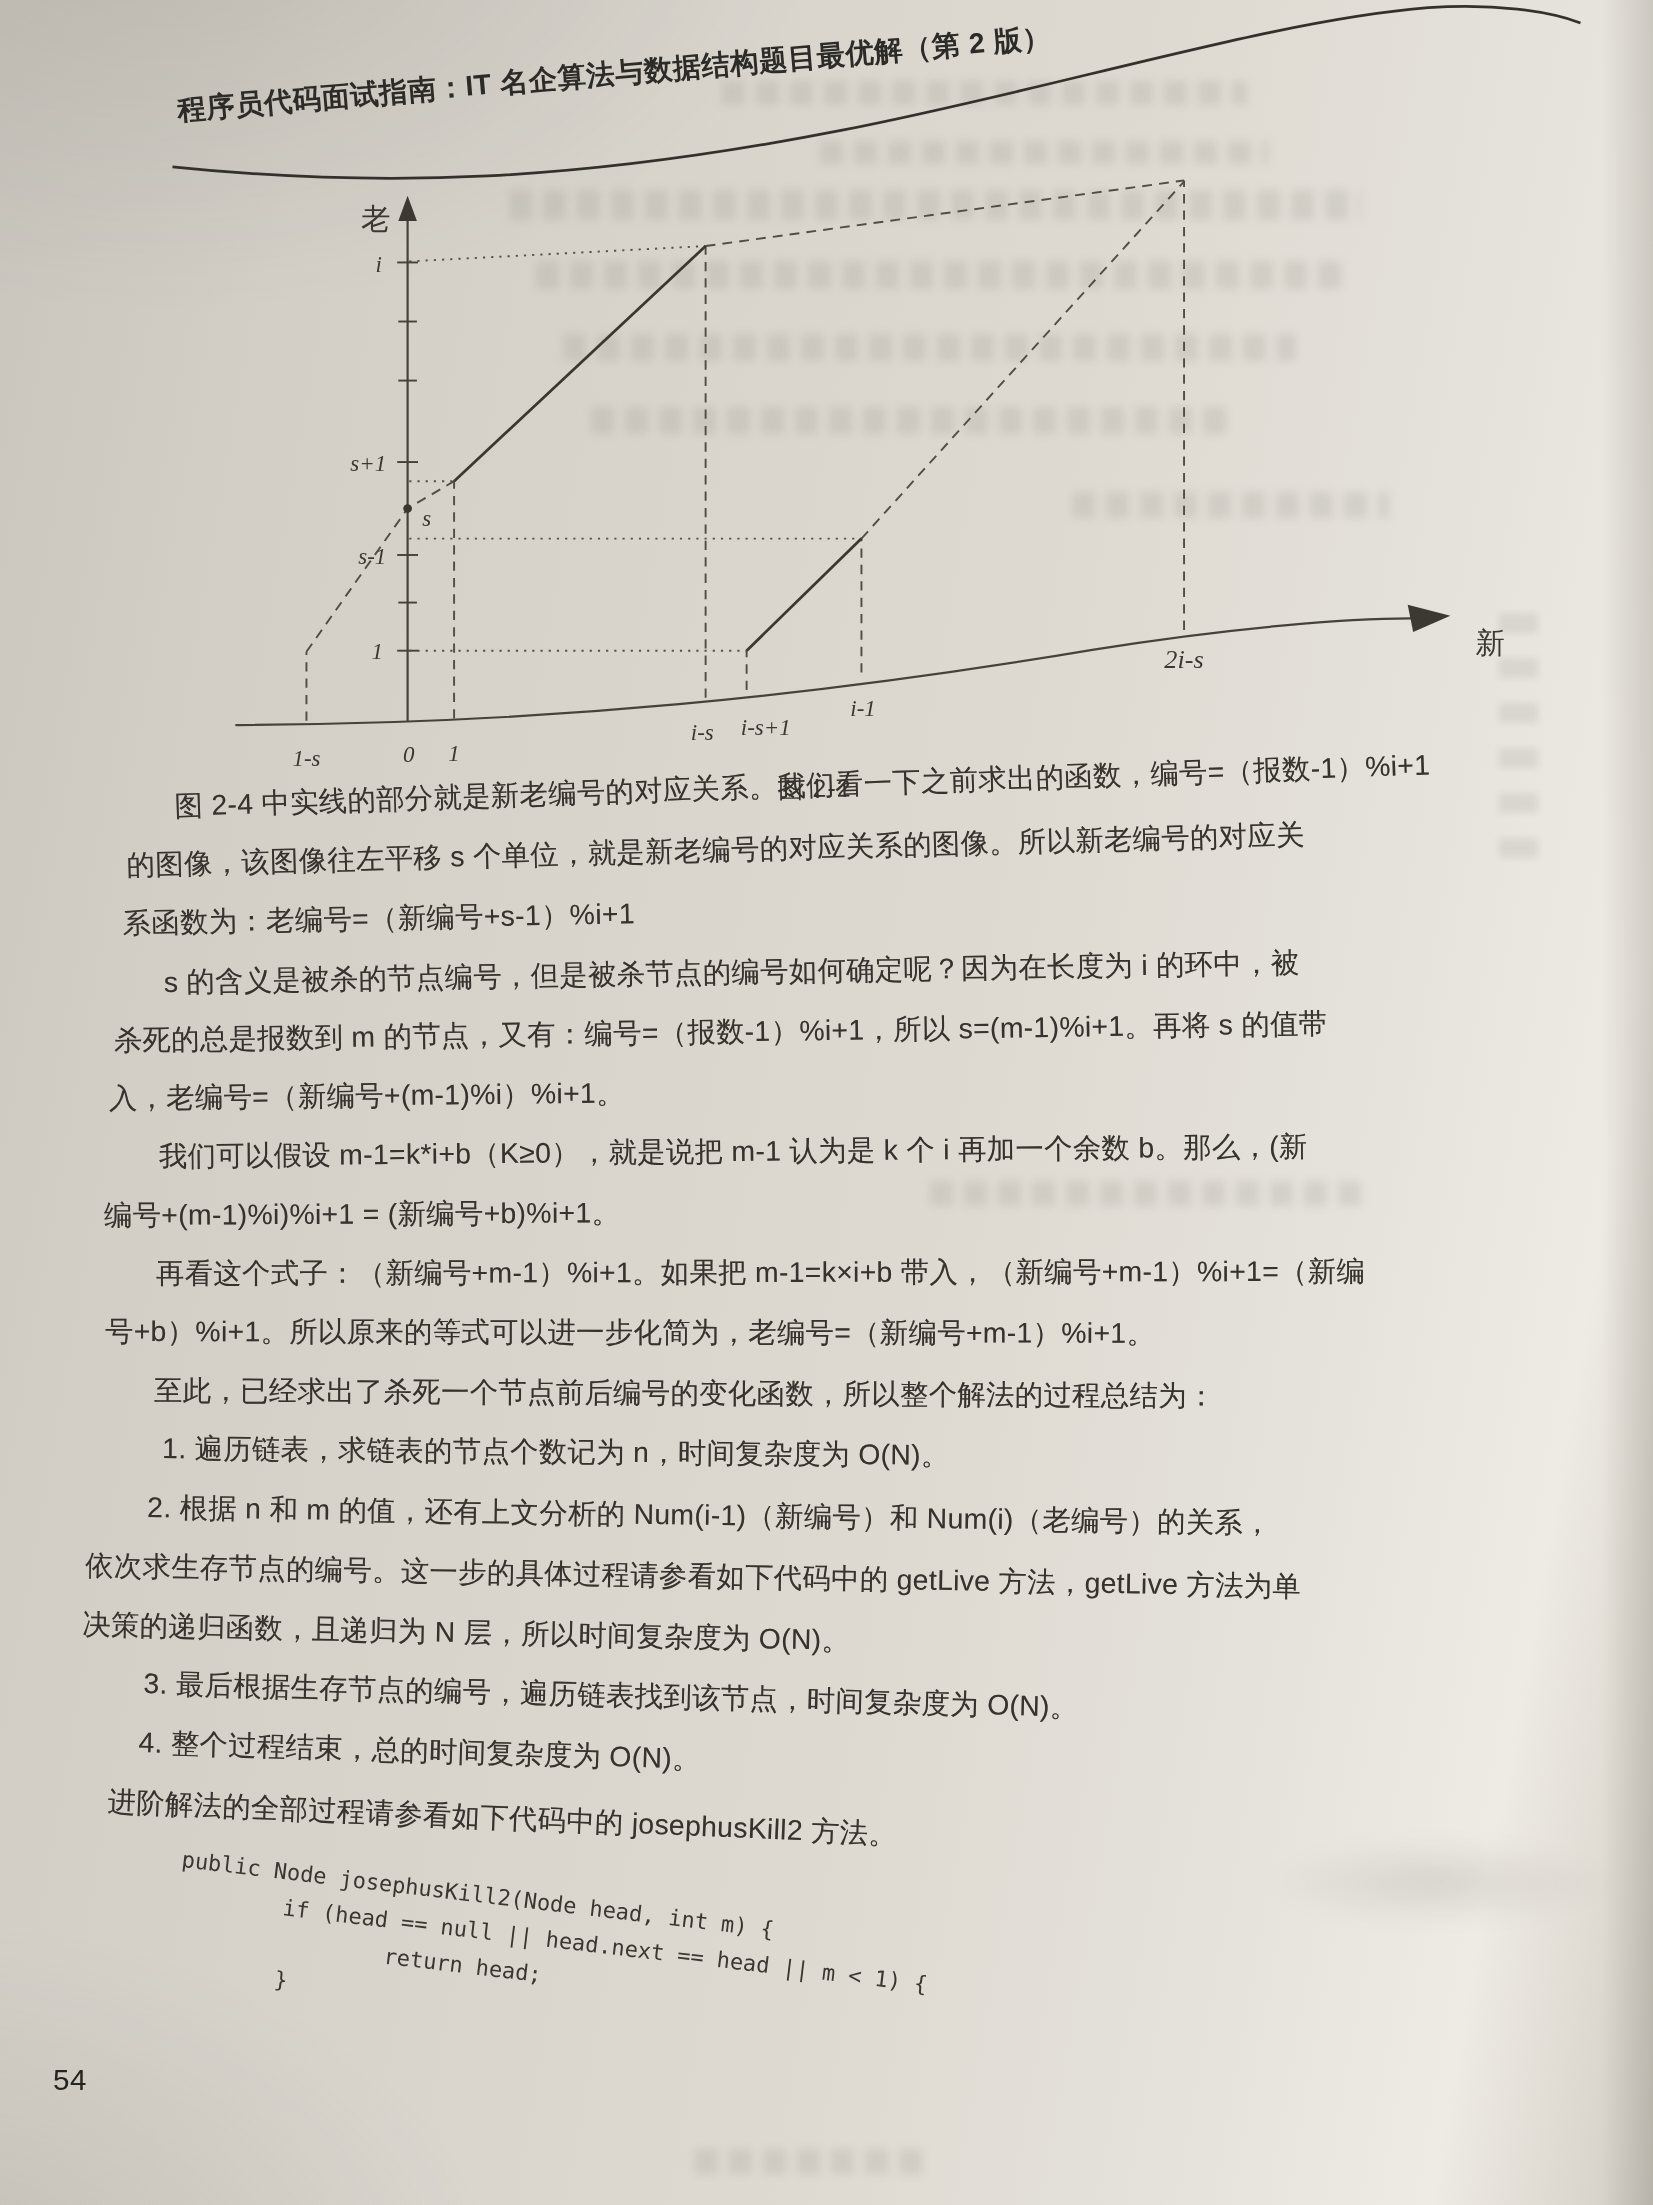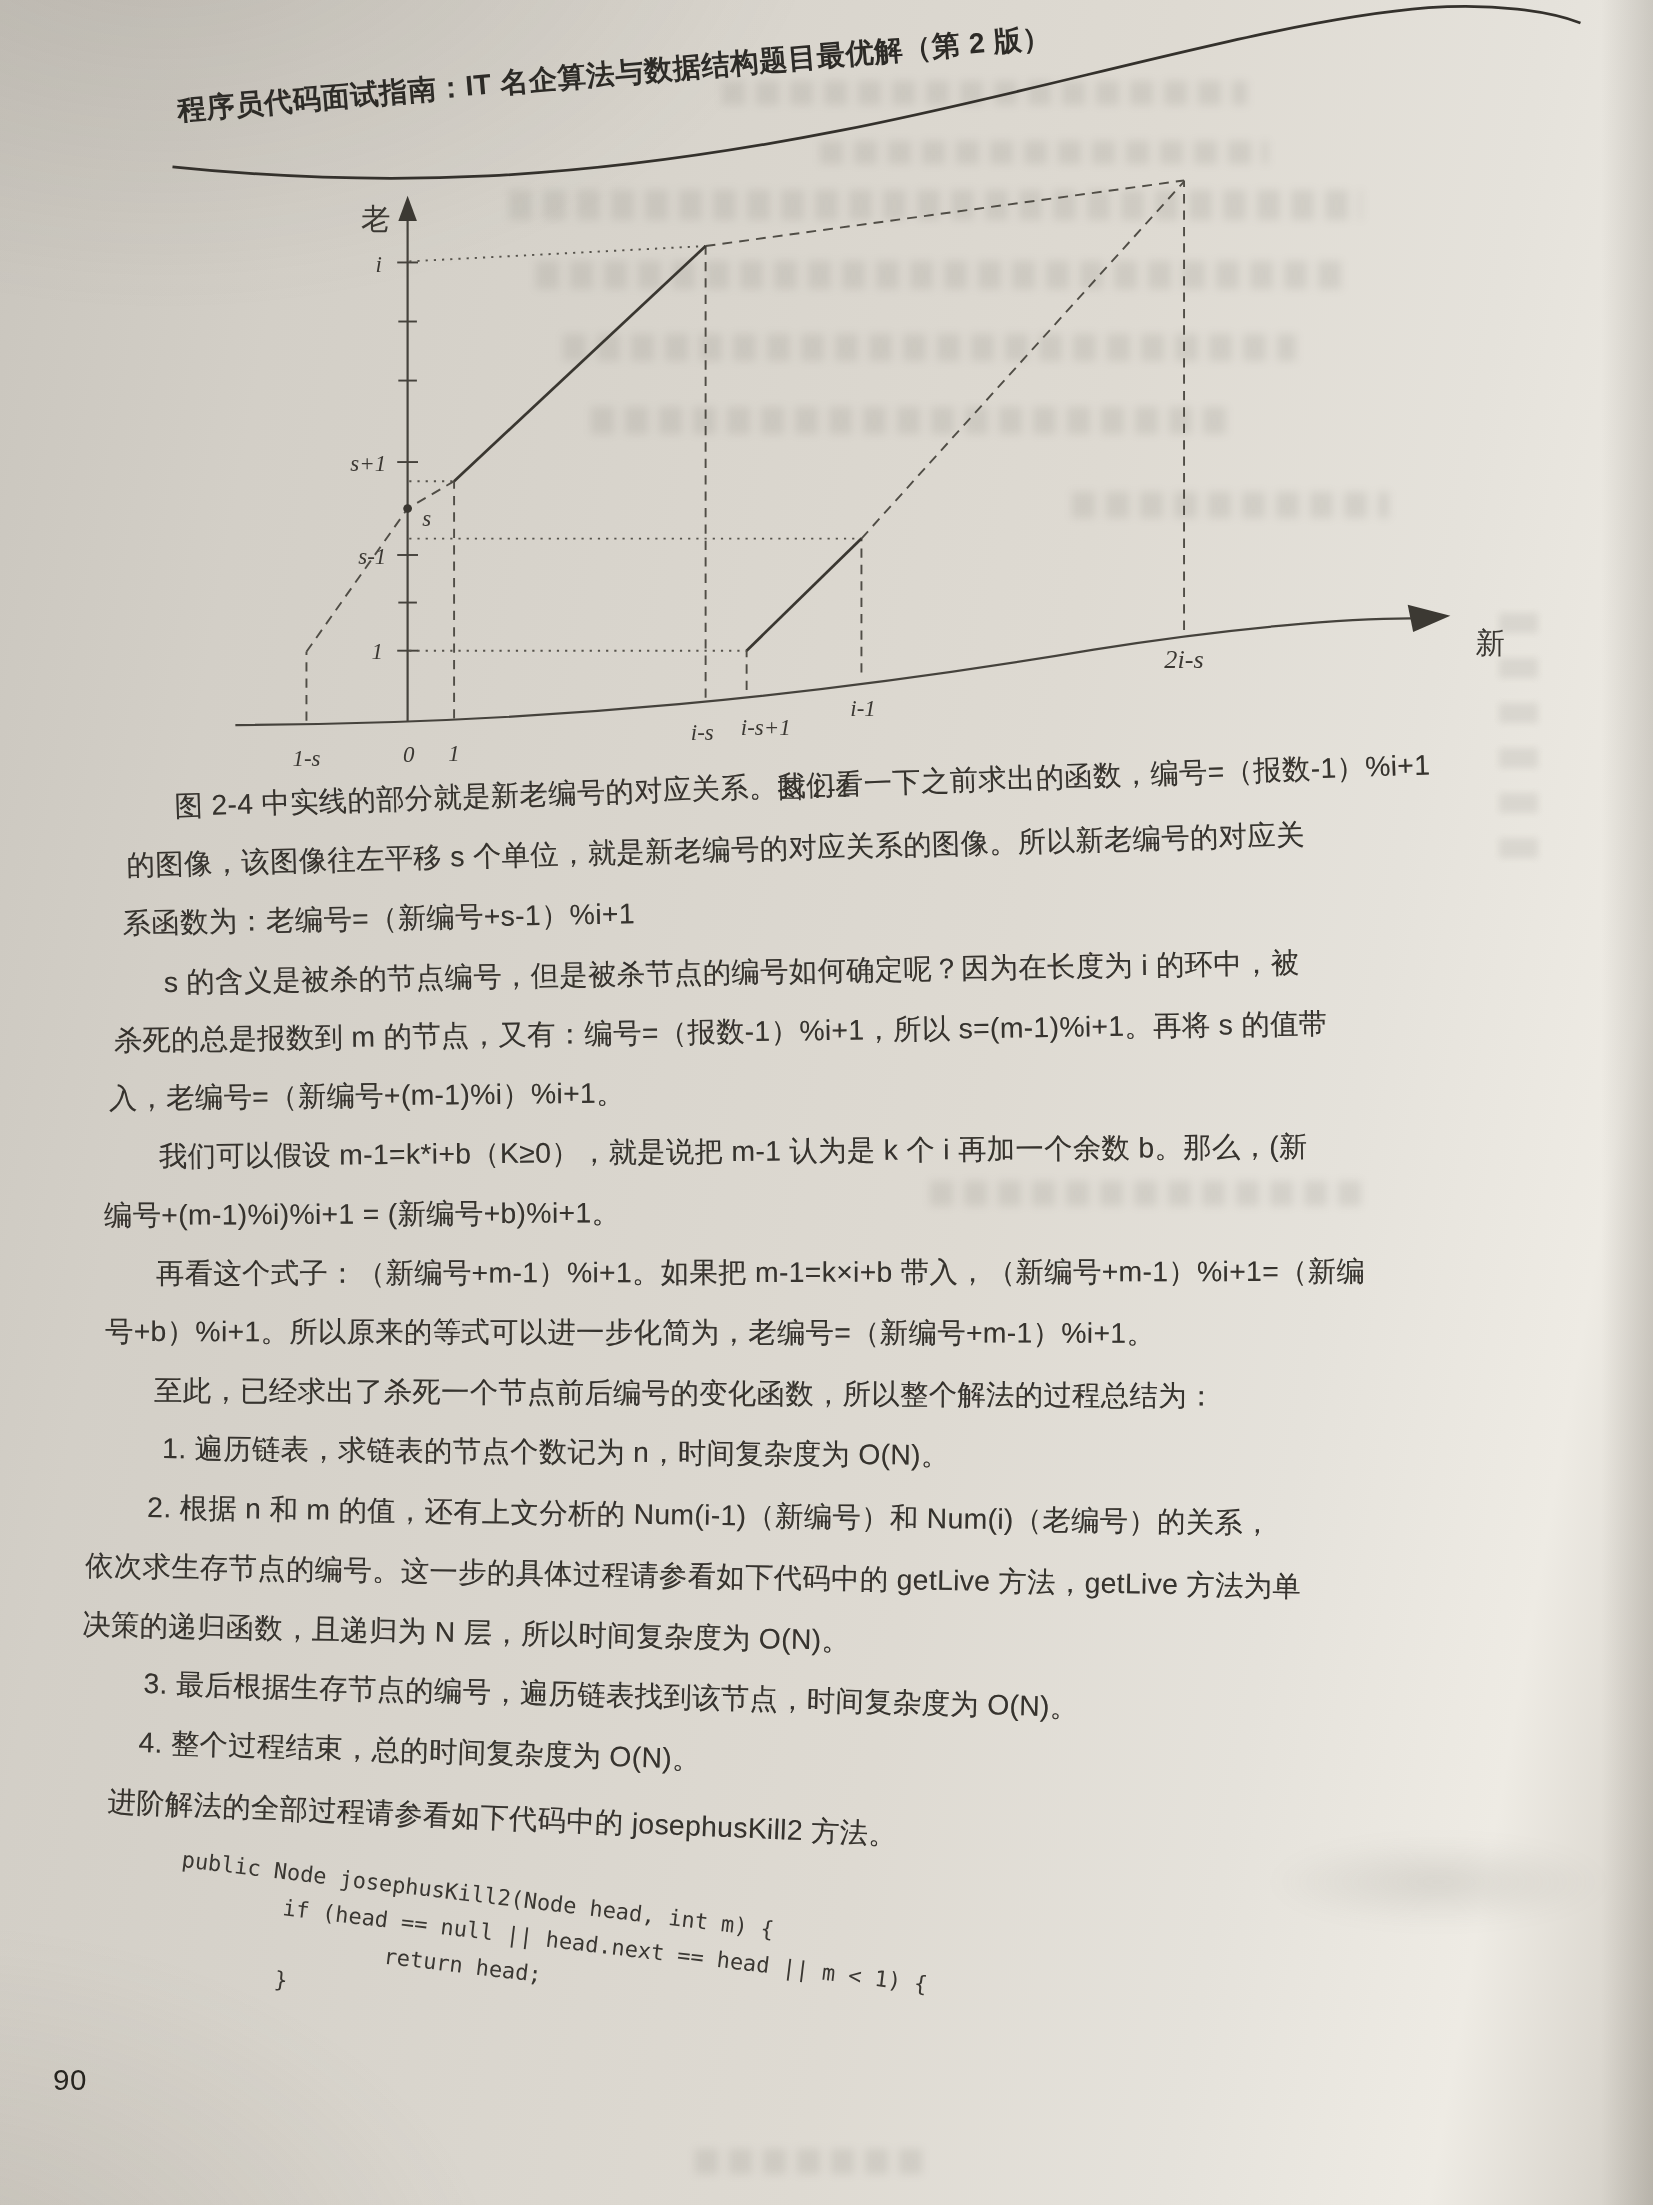--- a/index.html
+++ b/index.html
@@ -170,14 +170,14 @@
 
 <div class="line" style="left:107px;top:1785px;transform:rotate(2.4deg);">进阶解法的全部过程请参看如下代码中的 josephusKill2 方法。</div>
 
 <div class="code">
   <div>public Node josephusKill2(Node head, int m) {</div>
   <div>        if (head == null || head.next == head || m &lt; 1) {</div>
   <div>                return head;</div>
   <div>        }</div>
 </div>
 
-<div class="pagenum">90</div>
+<div class="pagenum">54</div>
 
 
 </body></html>

